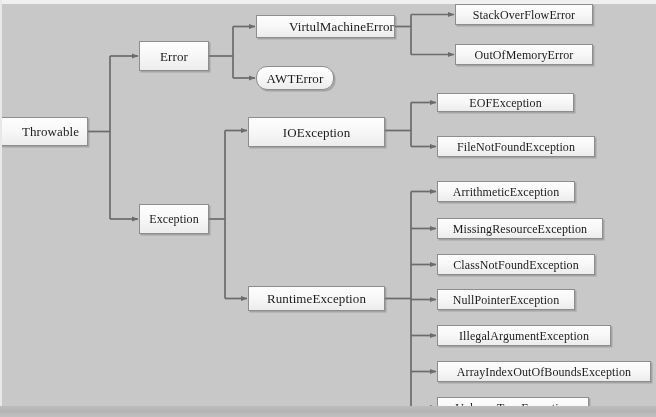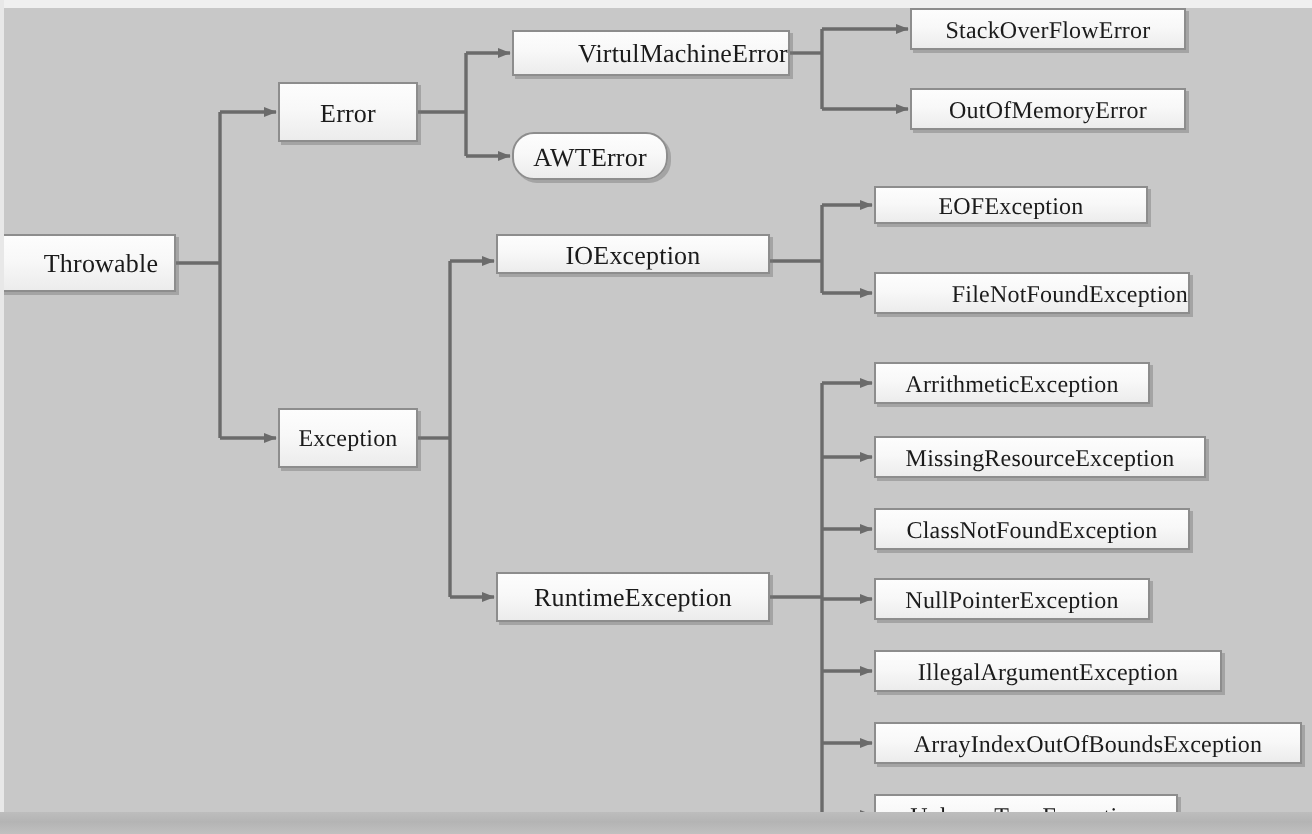--- a/index.html
+++ b/index.html
@@ -116,36 +116,36 @@
       </div>
       <div class="node" style="left: 139px; top: 204px; width: 70px; height: 30px; font-size: 12px; background: linear-gradient(rgb(253, 253, 253) 0%, rgb(248, 248, 248) 45%, rgb(236, 236, 236) 100%); border-color: rgb(141, 141, 141);">
         <span>Exception</span>
       </div>
       <div class="node" style="left: 256px; top: 15px; width: 139px; height: 23px; font-size: 13px; background: linear-gradient(rgb(253, 253, 253) 0%, rgb(248, 248, 248) 45%, rgb(236, 236, 236) 100%); border-color: rgb(141, 141, 141); padding-left: 32px;">
         <span>VirtulMachineError</span>
       </div>
       <div class="node" style="left: 256px; top: 66px; width: 78px; height: 24px; font-size: 13px; background: linear-gradient(rgb(253, 253, 253) 0%, rgb(248, 248, 248) 45%, rgb(236, 236, 236) 100%); border-color: rgb(141, 141, 141); border-radius: 11px;">
         <span>AWTError</span>
       </div>
-      <div class="node" style="left: 248px; top: 117px; width: 137px; height: 20px; font-size: 13px; background: linear-gradient(rgb(253, 253, 253) 0%, rgb(248, 248, 248) 45%, rgb(236, 236, 236) 100%); border-color: rgb(141, 141, 141);">
+      <div class="node" style="left: 248px; top: 117px; width: 137px; height: 30px; font-size: 13px; background: linear-gradient(rgb(253, 253, 253) 0%, rgb(248, 248, 248) 45%, rgb(236, 236, 236) 100%); border-color: rgb(141, 141, 141);">
         <span>IOException</span>
       </div>
       <div class="node" style="left: 248px; top: 286px; width: 137px; height: 25px; font-size: 13px; background: linear-gradient(rgb(253, 253, 253) 0%, rgb(248, 248, 248) 45%, rgb(236, 236, 236) 100%); border-color: rgb(141, 141, 141); text-align: right;">
         <span>RuntimeException</span>
       </div>
       <div class="node" style="left: 455px; top: 4px; width: 138px; height: 21px; font-size: 12px; background: linear-gradient(rgb(253, 253, 253) 0%, rgb(248, 248, 248) 45%, rgb(236, 236, 236) 100%); border-color: rgb(141, 141, 141);">
         <span>StackOverFlowError</span>
       </div>
       <div class="node" style="left: 455px; top: 44px; width: 138px; height: 21px; font-size: 12px; background: linear-gradient(rgb(253, 253, 253) 0%, rgb(248, 248, 248) 45%, rgb(236, 236, 236) 100%); border-color: rgb(141, 141, 141);">
         <span>OutOfMemoryError</span>
       </div>
       <div class="node" style="left: 437px; top: 93px; width: 137px; height: 19px; font-size: 12px; background: linear-gradient(rgb(253, 253, 253) 0%, rgb(248, 248, 248) 45%, rgb(236, 236, 236) 100%); border-color: rgb(141, 141, 141);">
         <span>EOFException</span>
       </div>
-      <div class="node" style="left: 437px; top: 136px; width: 158px; height: 21px; font-size: 12px; background: linear-gradient(rgb(253, 253, 253) 0%, rgb(248, 248, 248) 45%, rgb(236, 236, 236) 100%); border-color: rgb(141, 141, 141); justify-content: flex-end;">
+      <div class="node" style="left: 437px; top: 136px; width: 158px; height: 21px; font-size: 12px; background: linear-gradient(rgb(253, 253, 253) 0%, rgb(248, 248, 248) 45%, rgb(236, 236, 236) 100%); border-color: rgb(141, 141, 141);">
         <span>FileNotFoundException</span>
       </div>
       <div class="node" style="left: 437px; top: 181px; width: 138px; height: 21px; font-size: 12px; background: linear-gradient(rgb(253, 253, 253) 0%, rgb(248, 248, 248) 45%, rgb(236, 236, 236) 100%); border-color: rgb(141, 141, 141);">
         <span>ArrithmeticException</span>
       </div>
       <div class="node" style="left: 437px; top: 218px; width: 166px; height: 21px; font-size: 12px; background: linear-gradient(rgb(253, 253, 253) 0%, rgb(248, 248, 248) 45%, rgb(236, 236, 236) 100%); border-color: rgb(141, 141, 141);">
         <span>MissingResourceException</span>
       </div>
       <div class="node" style="left: 437px; top: 254px; width: 158px; height: 21px; font-size: 12px; background: linear-gradient(rgb(253, 253, 253) 0%, rgb(248, 248, 248) 45%, rgb(236, 236, 236) 100%); border-color: rgb(141, 141, 141);">
         <span>ClassNotFoundException</span>

